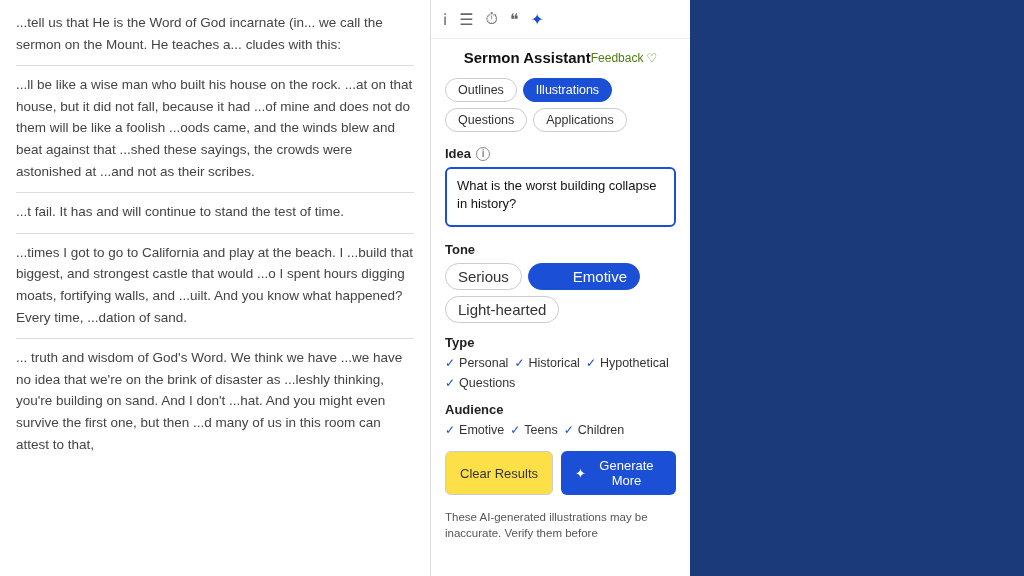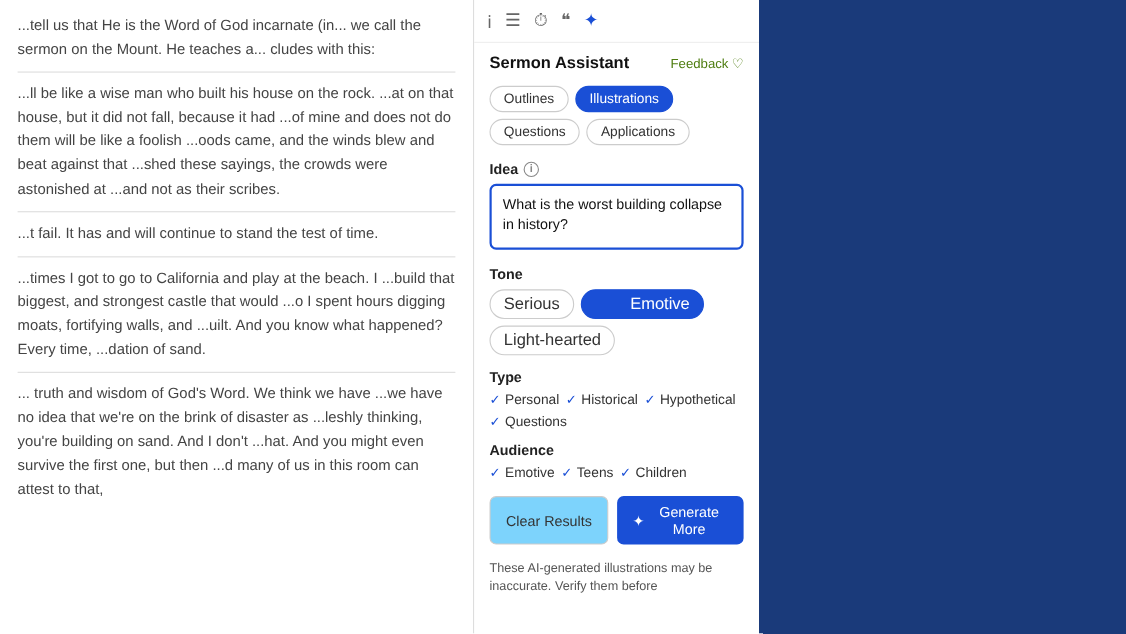--- a/index.html
+++ b/index.html
@@ -57,21 +57,21 @@
       display: flex;
       align-items: center;
     }
     .toolbar-icon.active {
       color: #1a4fd6;
     }
 
     .header-row {
       display: flex;
       align-items: center;
-      justify-content: space-between;
+      justify-content: center;
       padding: 10px 14px 6px;
     }
     .header-title {
       font-weight: 700;
       font-size: 15px;
       color: #111;
     }
     .feedback-link {
       font-size: 12px;
       color: #4d7c0f;
@@ -186,21 +186,21 @@
       display: flex;
       gap: 8px;
       padding: 10px 14px;
     }
     .btn-clear {
       border: 1px solid #ccc;
       border-radius: 6px;
       padding: 7px 14px;
       font-size: 13px;
       cursor: pointer;
-      background: #7dd3fc;
+      background: #fde047;
       color: #333;
     }
     .btn-generate {
       border: none;
       border-radius: 6px;
       padding: 7px 14px;
       font-size: 13px;
       cursor: pointer;
       background: #1a4fd6;
       color: #fff;

